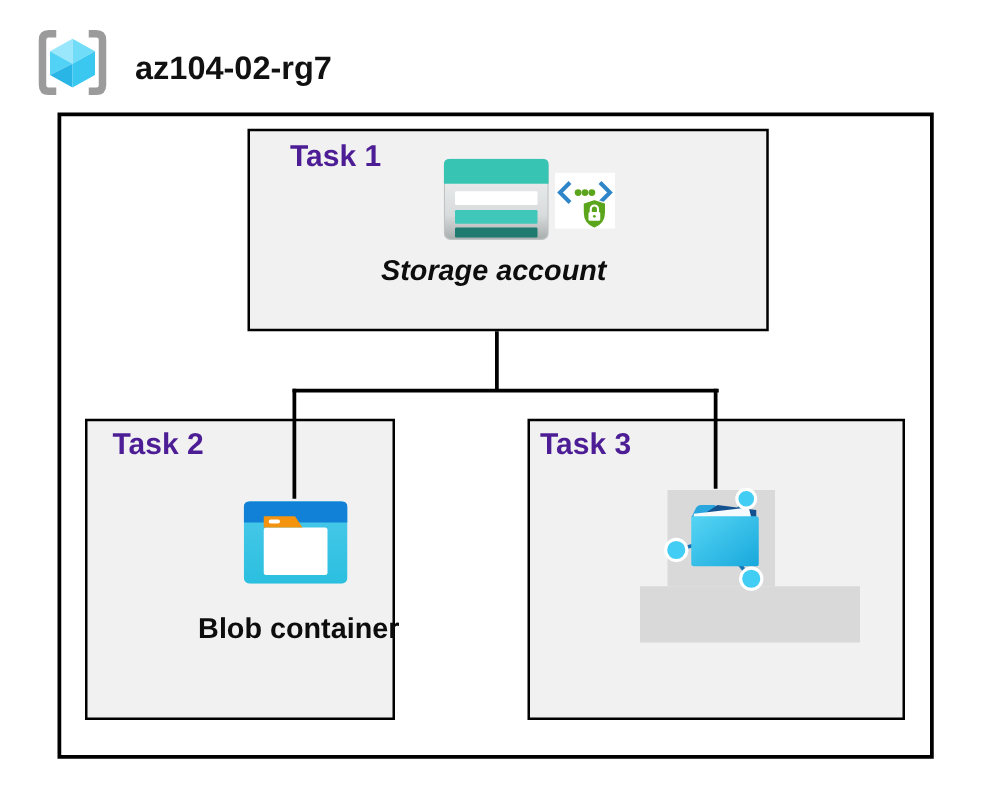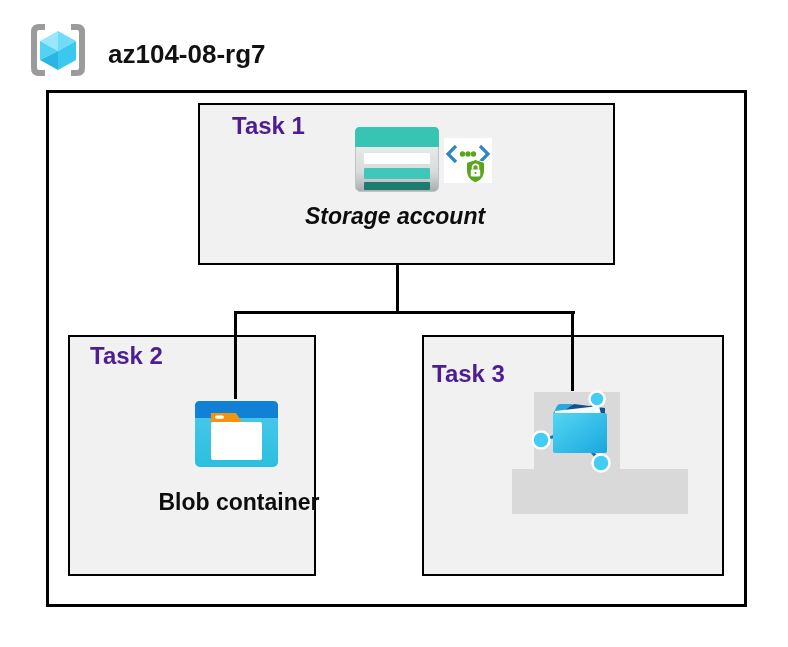--- a/index.html
+++ b/index.html
@@ -27,36 +27,36 @@
 
   <svg class="abs" style="left:28px;top:22px;" width="60" height="56" viewBox="0 0 60 56">
     <path d="M17 5 H11 Q6 5 6 10 V46 Q6 51 11 51 H17" fill="none" stroke="#9b9b9b" stroke-width="6"></path>
     <path d="M43 5 H49 Q54 5 54 10 V46 Q54 51 49 51 H43" fill="none" stroke="#9b9b9b" stroke-width="6"></path>
     <polygon points="30,9 12,19 30,29" fill="#9ae6fa"></polygon>
     <polygon points="30,9 48,19 30,29" fill="#70dcf7"></polygon>
     <polygon points="12,19 30,29 12,38" fill="#52d2f4"></polygon>
     <polygon points="12,38 30,29 30,48" fill="#29b5e5"></polygon>
     <polygon points="48,19 30,29 30,48 48,38" fill="#3ac8f1"></polygon>
   </svg>
-  <div class="abs rg-title">az104-08-rg7</div>
+  <div class="abs rg-title">az104-02-rg7</div>
 
   <div class="abs outer-box"></div>
 
   <div class="abs task-box task1">
     <div class="task-label" style="left:32px;top:8px;">Task 1</div>
     <div class="item-label" style="left:195px;top:99px;font-style:italic;">Storage account</div>
   </div>
 
   <div class="abs task-box task2">
     <div class="task-label" style="left:20px;top:6px;">Task 2</div>
     <div class="item-label" style="left:169px;top:153px;">Blob container</div>
   </div>
 
   <div class="abs task-box task3">
-    <div class="task-label" style="left:8px;top:24px;">Task 3</div>
+    <div class="task-label" style="left:8px;top:6px;">Task 3</div>
     <div class="backdrop" style="left:110px;top:55px;width:86px;height:77px;"></div>
     <div class="backdrop" style="left:88px;top:132px;width:176px;height:45px;"></div>
   </div>
 
   <div class="connector" style="left:396px;top:265px;width:3px;height:48px;"></div>
   <div class="connector" style="left:234px;top:311px;width:341px;height:3px;"></div>
   <div class="connector" style="left:234px;top:311px;width:3px;height:88px;"></div>
   <div class="connector" style="left:571px;top:311px;width:3px;height:80px;"></div>
 
   <svg class="abs" style="left:355px;top:127px;" width="84" height="65" viewBox="0 0 84 65">

